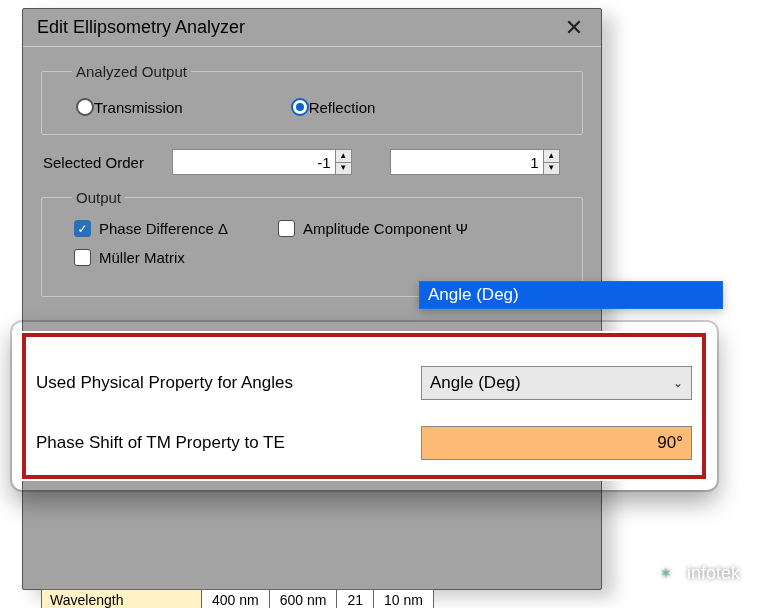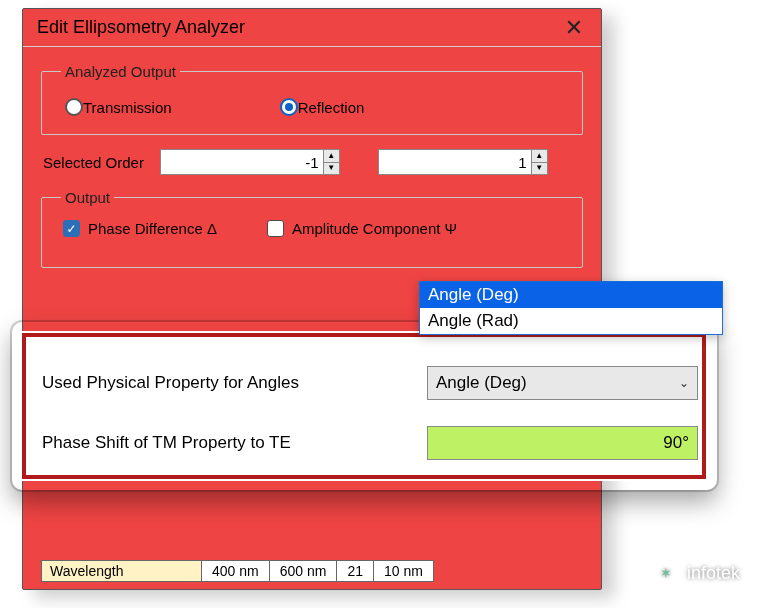--- a/index.html
+++ b/index.html
@@ -10,21 +10,21 @@
     font-family: "Segoe UI", Arial, sans-serif;
     font-size: 15px;
     background: #fff;
     position: relative;
     overflow: hidden;
   }
   .dialog {
     position: absolute;
     left: 22px; top: 8px;
     width: 580px; height: 582px;
-    background: #ef4444;
+    background: #a3a3a3;
     border: 1px solid #555;
     border-radius: 2px;
     box-shadow: 12px 8px 18px rgba(0,0,0,0.20);
   }
   .titlebar {
     display: flex; align-items: center;
     height: 38px;
     padding: 0 10px 0 14px;
     border-bottom: 1px solid #d0d0d0;
   }
@@ -32,40 +32,40 @@
   .close-x {
     width: 34px; height: 30px;
     display:flex; align-items:center; justify-content:center;
     font-size: 22px; color:#222;
   }
   .body { padding: 10px 18px 12px 18px; }
   fieldset.group {
     border: 1px solid #c8c8c8;
     border-radius: 2px;
     margin: 6px 0 10px 0;
-    padding: 8px 14px 14px 19px;
+    padding: 8px 14px 14px 30px;
   }
   fieldset.group > legend {
     padding: 0 4px;
     font-size: 15px;
     color: #222;
   }
   .radio-row { display:flex; gap: 60px; padding: 10px 4px 4px 4px; }
   .radio { display:flex; align-items:center; }
   .rbox {
     width:18px; height:18px; border:2px solid #555; border-radius:50%;
     display:flex; align-items:center; justify-content:center;
     background:#fff;
   }
   .rbox.sel { border-color:#0a63c6; }
   .rbox.sel::after {
     content:""; width:8px; height:8px; background:#0a63c6; border-radius:50%;
   }
   .order-row { display:flex; align-items:center; gap:10px; padding: 4px 2px 8px 2px; }
-  .order-label { margin-right: 6px; }
+  .order-label { margin-right: 18px; }
   .spin {
     display:flex; align-items:stretch;
     width: 180px; height: 26px;
     border:1px solid #888;
     background:#fff;
   }
   .spin input {
     border:none; outline:none; width:100%; text-align:right;
     padding: 0 4px; font: inherit;
   }
@@ -104,37 +104,37 @@
   }
   .hl-border {
     position:absolute;
     left: 22px; top: 333px;
     width: 684px; height: 146px;
     border: 4px solid #b11a1a;
     pointer-events:none; z-index:50;
   }
   .hl-content {
     position:absolute;
-    left: 28px; top: 333px;
+    left: 22px; top: 333px;
     width: 684px; height: 146px;
     padding: 28px 14px 0 14px;
   }
   .prop-row { display:flex; align-items:center; height:44px; }
   .prop-row .lab { width: 385px; font-size:17px; }
   .select-box {
     flex:1; height:34px; display:flex; align-items:center;
     border:1px solid #888; background:#e8e8e8;
     padding:0 8px; font-size:17px; position:relative;
   }
   .select-box .chev {
     position:absolute; right:8px; top:50%; transform:translateY(-50%);
     font-size:12px; color:#333;
   }
   .text-field {
-    flex:1; height:34px; border:1px solid #888; background:#bef264;
+    flex:1; height:34px; border:1px solid #888; background:#fdba74;
     display:flex; align-items:center; justify-content:flex-end;
     padding:0 8px; font-size:17px;
   }
   .dropdown-pop {
     position:absolute;
     left: 419px; top: 281px;
     width: 304px;
     border:1px solid #1a6fd6;
     background:#fff;
     z-index:60;
@@ -215,20 +215,26 @@
     <fieldset class="group" style="padding-bottom:24px">
       <legend>Output</legend>
       <div class="ck-row">
         <label class="ck">
           <span class="cbox checked"></span>
           <span>Phase Difference Δ</span>
         </label>
         <label class="ck">
           <span class="cbox"></span>
           <span>Amplitude Component Ψ</span>
+        </label>
+      </div>
+      <div class="ck-row">
+        <label class="ck">
+          <span class="cbox"></span>
+          <span>Müller Matrix</span>
         </label>
       </div>
     </fieldset>
 
     <table class="param-table">
       <tbody>
           <tr>
         <td class="rowhdr">Wavelength</td>
         <td>400 nm</td>
         <td>600 nm</td>
@@ -257,19 +263,18 @@
     <div class="lab">Phase Shift of TM Property to TE</div>
     <div class="text-field">
       <span>90°</span>
     </div>
   </div>
 </div>
 <div class="hl-border"></div>
 
 <div class="dropdown-pop">
   <div class="opt sel">Angle (Deg)</div>
-  <div class="opt">Angle (Rad)</div>
 </div>
 
 <div class="watermark">
   <div class="wm-icon">✶</div>
   <span>infotek</span>
 </div>
 
 </body></html>

